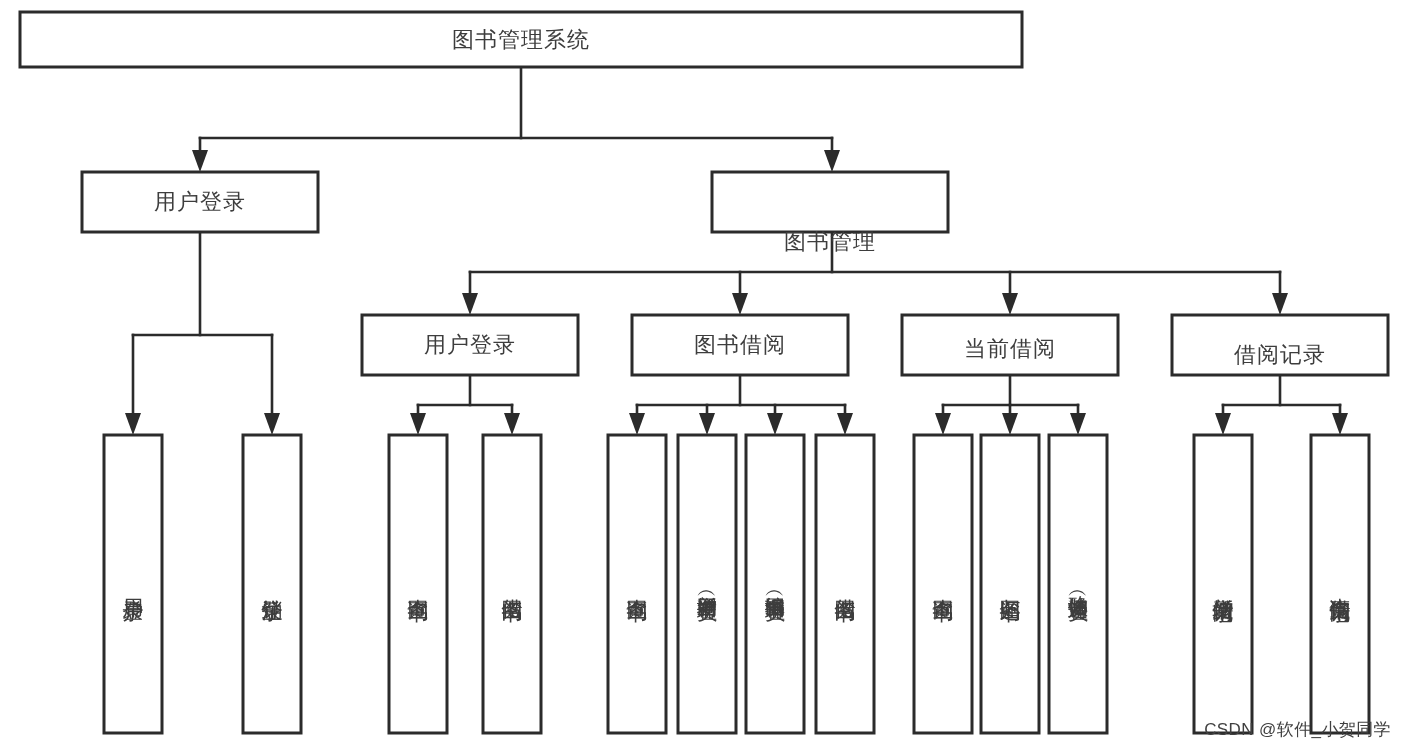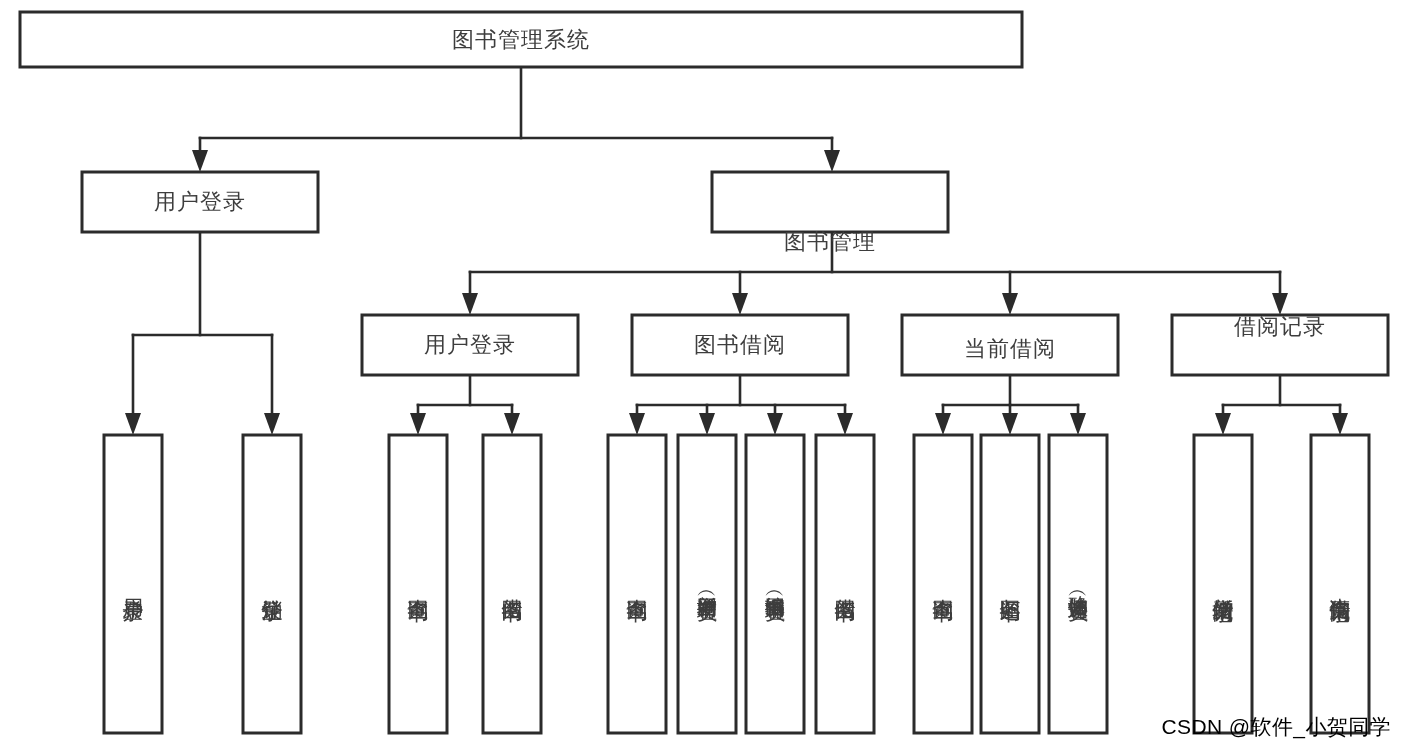--- a/index.html
+++ b/index.html
@@ -40,22 +40,22 @@
   }
   .arrow-head {
     fill: #2b2b2b;
     stroke: none;
   }
   .watermark {
     position: absolute;
     right: 14px;
     bottom: 6px;
     font-family: "Liberation Sans", "DejaVu Sans", sans-serif;
-    font-size: 21px;
-    color: #000000;
+    font-size: 17px;
+    color: #404040;
     white-space: nowrap;
     letter-spacing: 0.4px;
     pointer-events: none;
   }
   .vbox-text {
     position: absolute;
     display: flex;
     align-items: center;
     justify-content: center;
     writing-mode: vertical-rl;
@@ -191,21 +191,21 @@
   </svg>
 
   <div class="hbox-text" style="left:20px; top:12px; width:1002px; height:55px;">图书管理系统</div>
 
   <div class="hbox-text" style="left:82px; top:172px; width:236px; height:60px;">用户登录</div>
   <div class="hbox-text" style="left:712px; top:172px; width:236px; height:60px;margin-top:40px;">图书管理</div>
 
   <div class="hbox-text" style="left:362px; top:315px; width:216px; height:60px;">用户登录</div>
   <div class="hbox-text" style="left:632px; top:315px; width:216px; height:60px;">图书借阅</div>
   <div class="hbox-text" style="left:902px; top:315px; width:216px; height:68px;">当前借阅</div>
-  <div class="hbox-text" style="left:1172px; top:297px; width:216px; height:60px;">借阅记录</div>
+  <div class="hbox-text" style="left:1172px; top:325px; width:216px; height:60px;">借阅记录</div>
 
   <div class="vbox-text" style="left:104px; top:435px; width:58px; height:298px;">用户登录</div>
   <div class="vbox-text" style="left:243px; top:435px; width:58px; height:298px;">注销登录</div>
 
   <div class="vbox-text" style="left:389px; top:435px; width:58px; height:298px;">查询图书</div>
   <div class="vbox-text" style="left:483px; top:435px; width:58px; height:298px;">借阅图书</div>
 
   <div class="vbox-text" style="left:608px; top:435px; width:58px; height:298px;">查询图书</div>
   <div class="vbox-text" style="left:678px; top:435px; width:58px; height:298px; font-size:20px;">新增图书（管理员）</div>
   <div class="vbox-text" style="left:746px; top:435px; width:58px; height:298px; font-size:20px;">编辑图书（管理员）</div>

